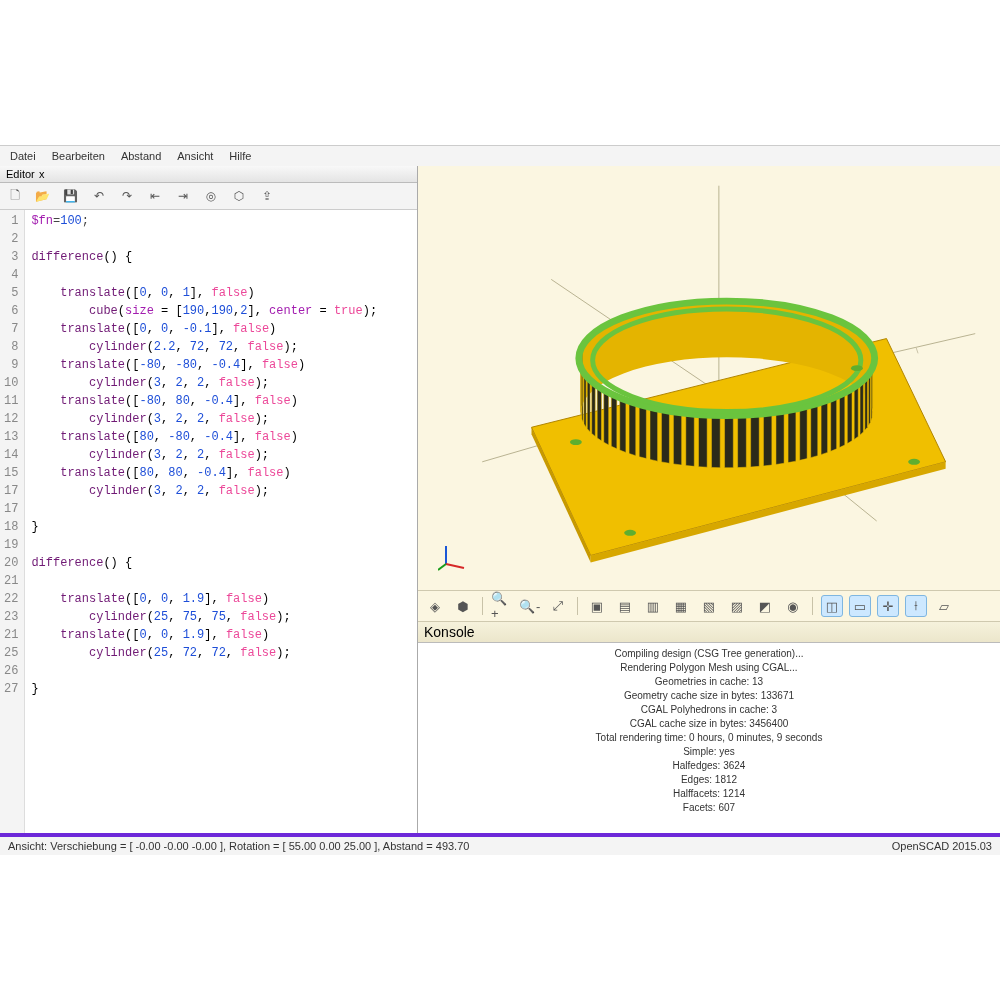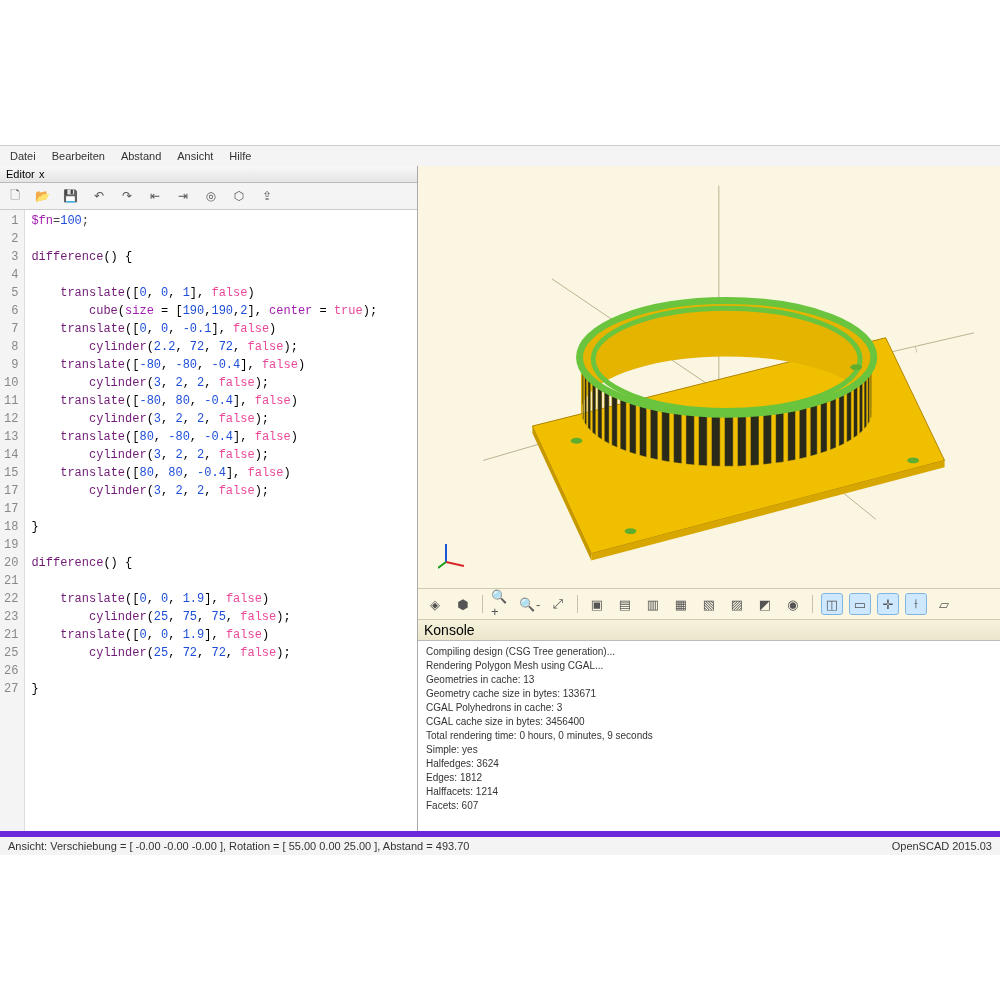--- a/index.html
+++ b/index.html
@@ -145,29 +145,30 @@
   }
   .console {
     height: 190px;
     background: #fff;
     font-family: Tahoma, Arial, sans-serif;
     font-size: 10px;
     color: #333;
     padding: 4px 8px;
     overflow: auto;
     line-height: 14px;
+    text-align: center;
   }
   .statusbar {
     display:flex;
     justify-content: space-between;
     font-size: 11px;
     color:#333;
     padding: 3px 8px;
     background:#f4f4f4;
-    border-top:6px solid #6d28d9;
+    border-top:4px solid #6d28d9;
   }
 </style>
 </head>
 <body>
 
 <div class="app">
 
   <div class="menubar">
 
   <span>Datei</span>

